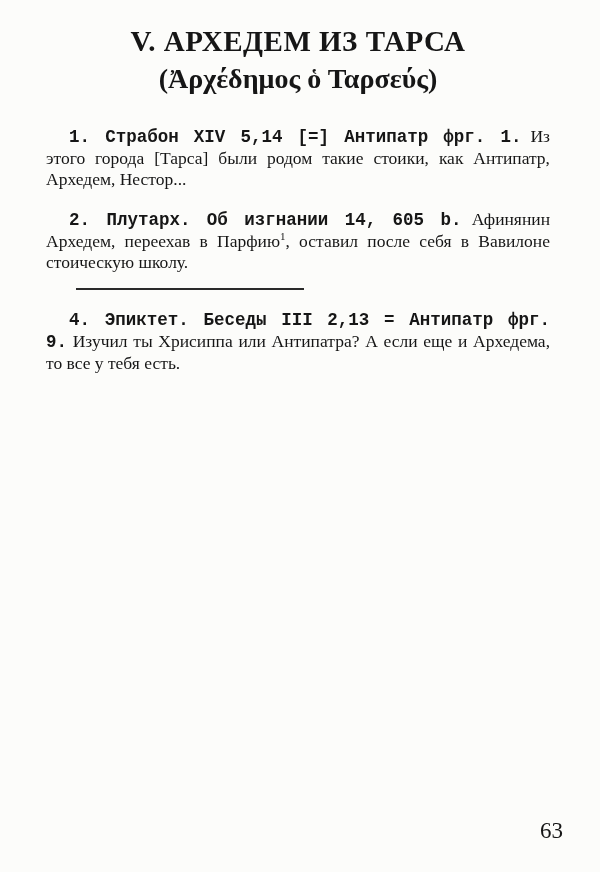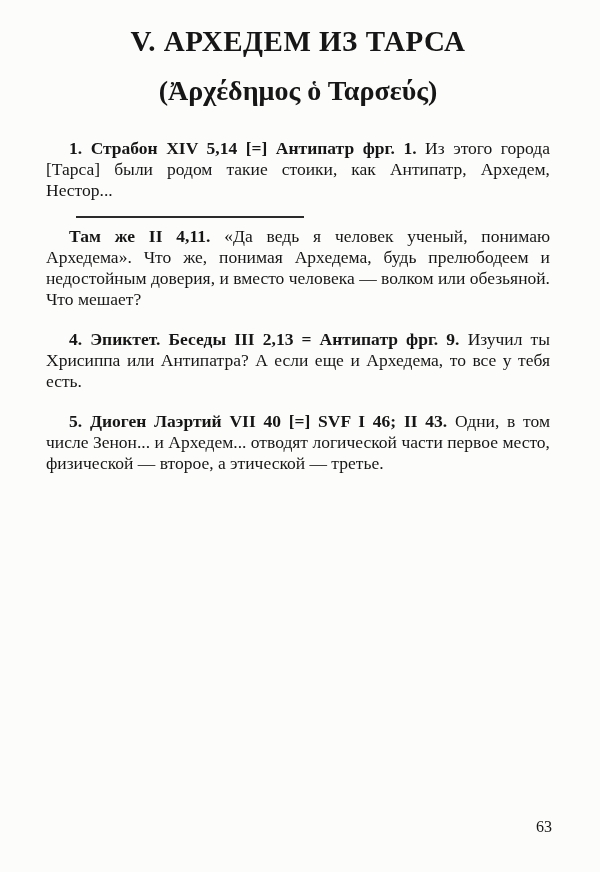--- a/index.html
+++ b/index.html
@@ -8,31 +8,31 @@
     background: #fcfcfa;
     color: #161616;
     font-family: "Liberation Serif", "DejaVu Serif", serif;
     position: relative;
     overflow: hidden;
   }
   .content { padding: 24px 50px 15px 46px; }
 
   .title { margin: 0 0 30px 0; text-align: center; font-weight: bold; }
   .title .line1 { display: block; font-size: 29px; letter-spacing: 0.5px; line-height: 34px; }
-  .title .line2 { display: block; font-size: 28px; line-height: 34px; margin-top: 16px; }
+  .title .line2 { display: block; font-size: 28px; line-height: 34px; margin-top: 4px; }
 
   .frag {
     margin: 0;
     font-size: 17.5px;
     line-height: 21px;
     text-align: justify;
     text-indent: 23px;
   }
   .frag.gap { margin-top: 19px; }
-  .frag b { font-weight: bold; }
+  .frag b { font-weight: bold; font-family: Liberation Mono, monospace; }
 
   sup.noteref {
     font-size: 11px;
     line-height: 0;
     vertical-align: super;
   }
 
   .footnote-rule {
     border: none;
     border-top: 2px solid #2a2a2a;
@@ -44,56 +44,52 @@
     font-size: 15.5px;
     line-height: 19.5px;
     text-align: justify;
     text-indent: 30px;
   }
   .footnote sup { font-weight: bold; font-size: 10px; line-height: 0; vertical-align: super; }
 
   .pagenum {
     position: absolute;
     top: 818px;
-    right: 48px;
-    font-size: 16px;
+    right: 37px;
+    font-size: 23px;
   }
 </style>
 </head>
 <body>
 
 <div class="content">
 
   <h1 class="title">
     <span class="line1">V. АРХЕДЕМ ИЗ ТАРСА</span>
     <span class="line2">(Ἀρχέδημος ὁ Ταρσεύς)</span>
   </h1>
 
   <p class="frag">
     <b>1. Страбон XIV 5,14 [=] Антипатр фрг. 1.</b>
     <span>Из этого города [Тарса] были родом такие стоики, как Антипатр, Архедем, Нестор...</span>
   </p>
 
+  <p class="frag gap">
+    <b>2. Плутарх. Об изгнании 14, 605 b.</b>
+    <span>Афинянин Архедем, переехав в Парфию</span><sup class="noteref">1</sup><span>, оставил после себя в Вавилоне стоическую школу.</span>
+  </p>
 
   <hr class="footnote-rule">
 
 
 
-  <p class="frag">
-    <b>Там же II 4,11.</b>
-    <span>«Да ведь я человек ученый, понимаю Архедема». Что же, понимая Архедема, будь прелюбодеем и недостойным доверия, и вместо человека — волком или обезьяной. Что мешает?</span>
-  </p>
 
   <p class="frag gap">
     <b>4. Эпиктет. Беседы III 2,13 = Антипатр фрг. 9.</b>
     <span>Изучил ты Хрисиппа или Антипатра? А если еще и Архедема, то все у тебя есть.</span>
   </p>
 
 
 
-  <p class="frag gap">
-    <b>5. Диоген Лаэртий VII 40 [=] SVF I 46; II 43.</b>
-    <span>Одни, в том числе Зенон... и Архедем... отводят логической части первое место, физической — второе, а этической — третье.</span>
-  </p>
 
 </div>
 
 <div class="pagenum">63</div>
 
 </body></html>

